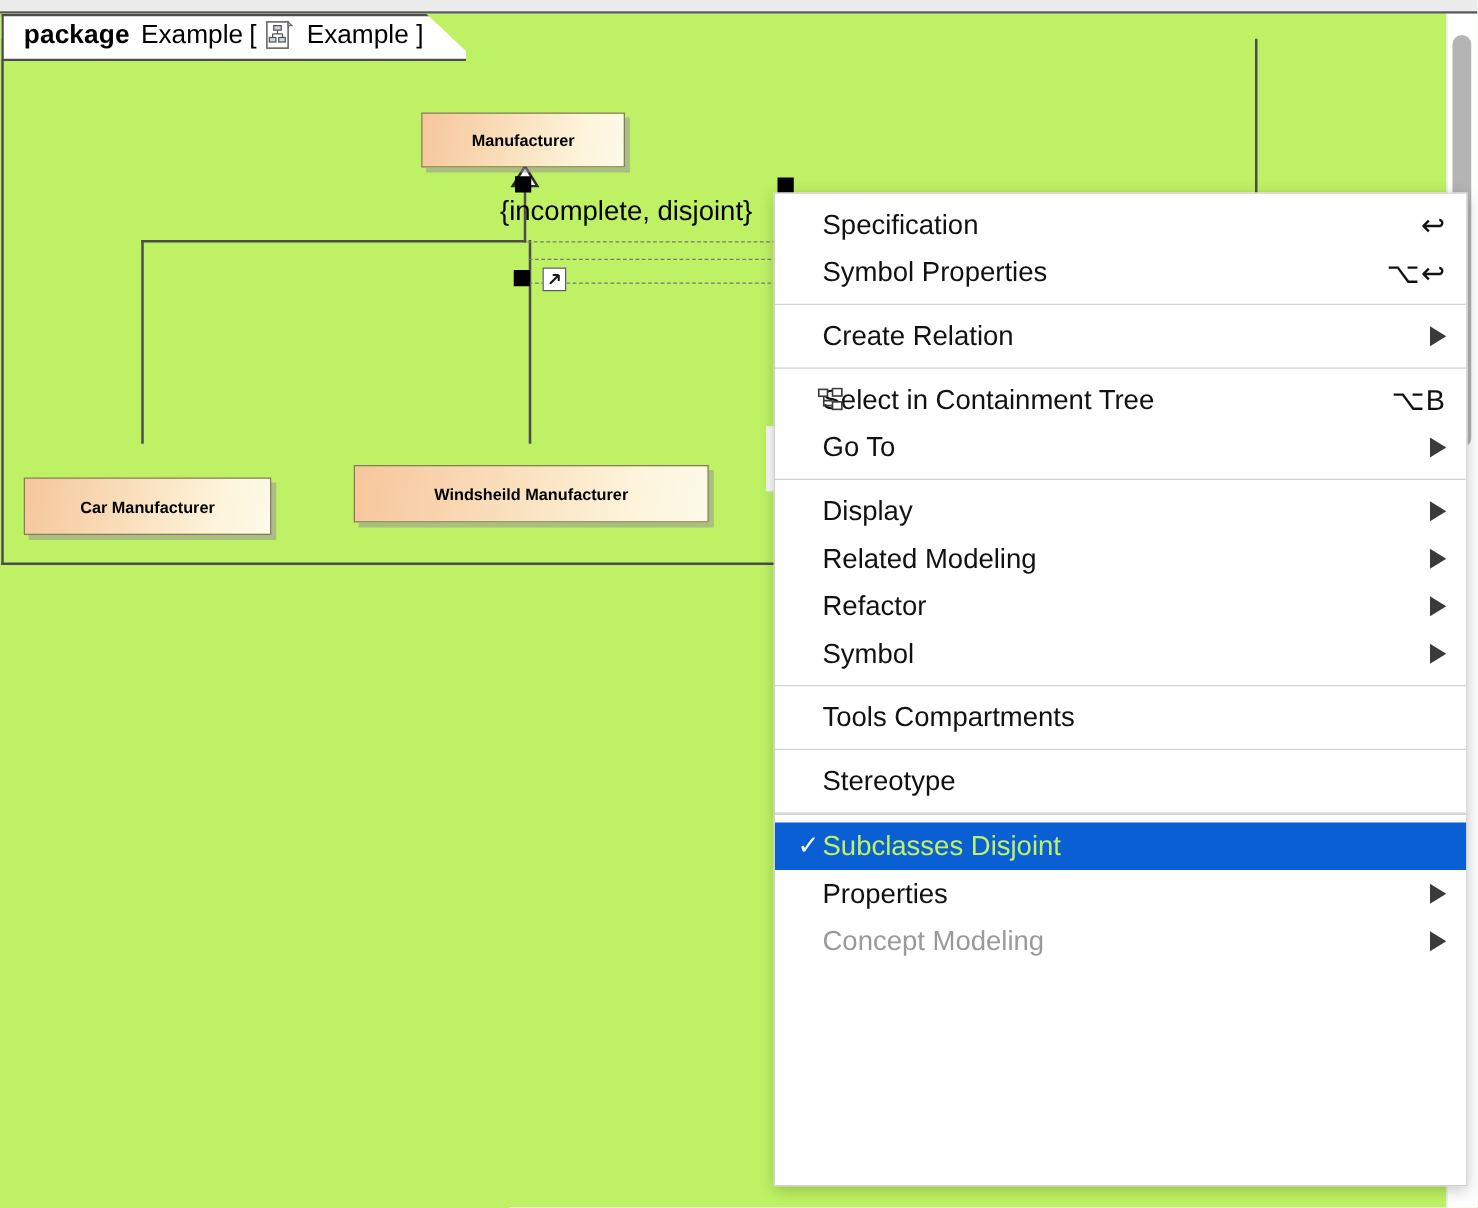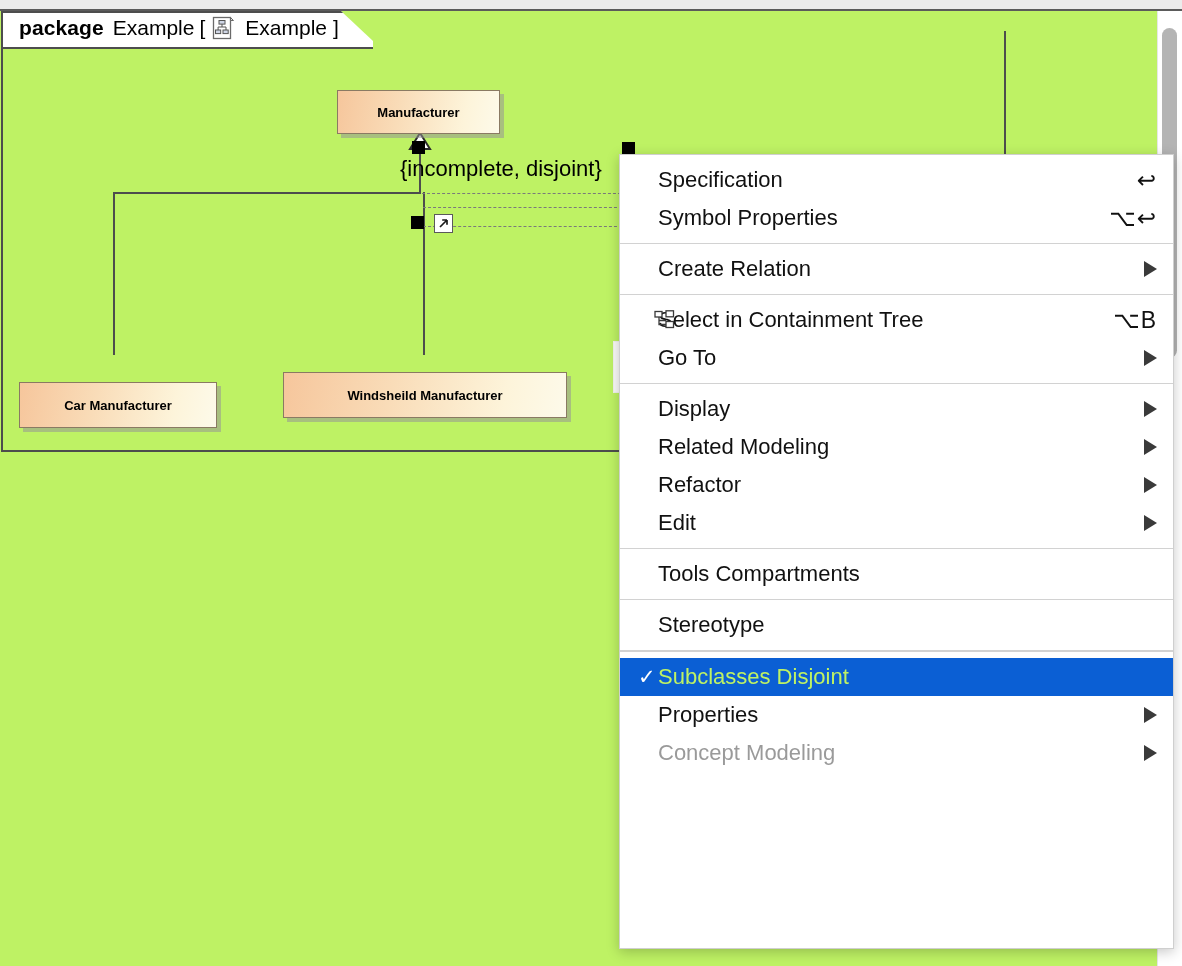--- a/index.html
+++ b/index.html
@@ -315,21 +315,21 @@
           <span class="lbl">Related Modeling</span>
           <span class="spacer"></span>
           <span class="submenu-arrow"></span>
         </div>
         <div class="ctx-item">
           <span class="lbl">Refactor</span>
           <span class="spacer"></span>
           <span class="submenu-arrow"></span>
         </div>
         <div class="ctx-item">
-          <span class="lbl">Edit</span>
+          <span class="lbl">Symbol</span>
           <span class="spacer"></span>
           <span class="submenu-arrow"></span>
         </div>
       </div>
       <div class="ctx-sep"></div>
       <div class="ctx-group">
         <div class="ctx-item">
           <span class="lbl">Tools Compartments</span>
           <span class="spacer"></span>
         </div>

